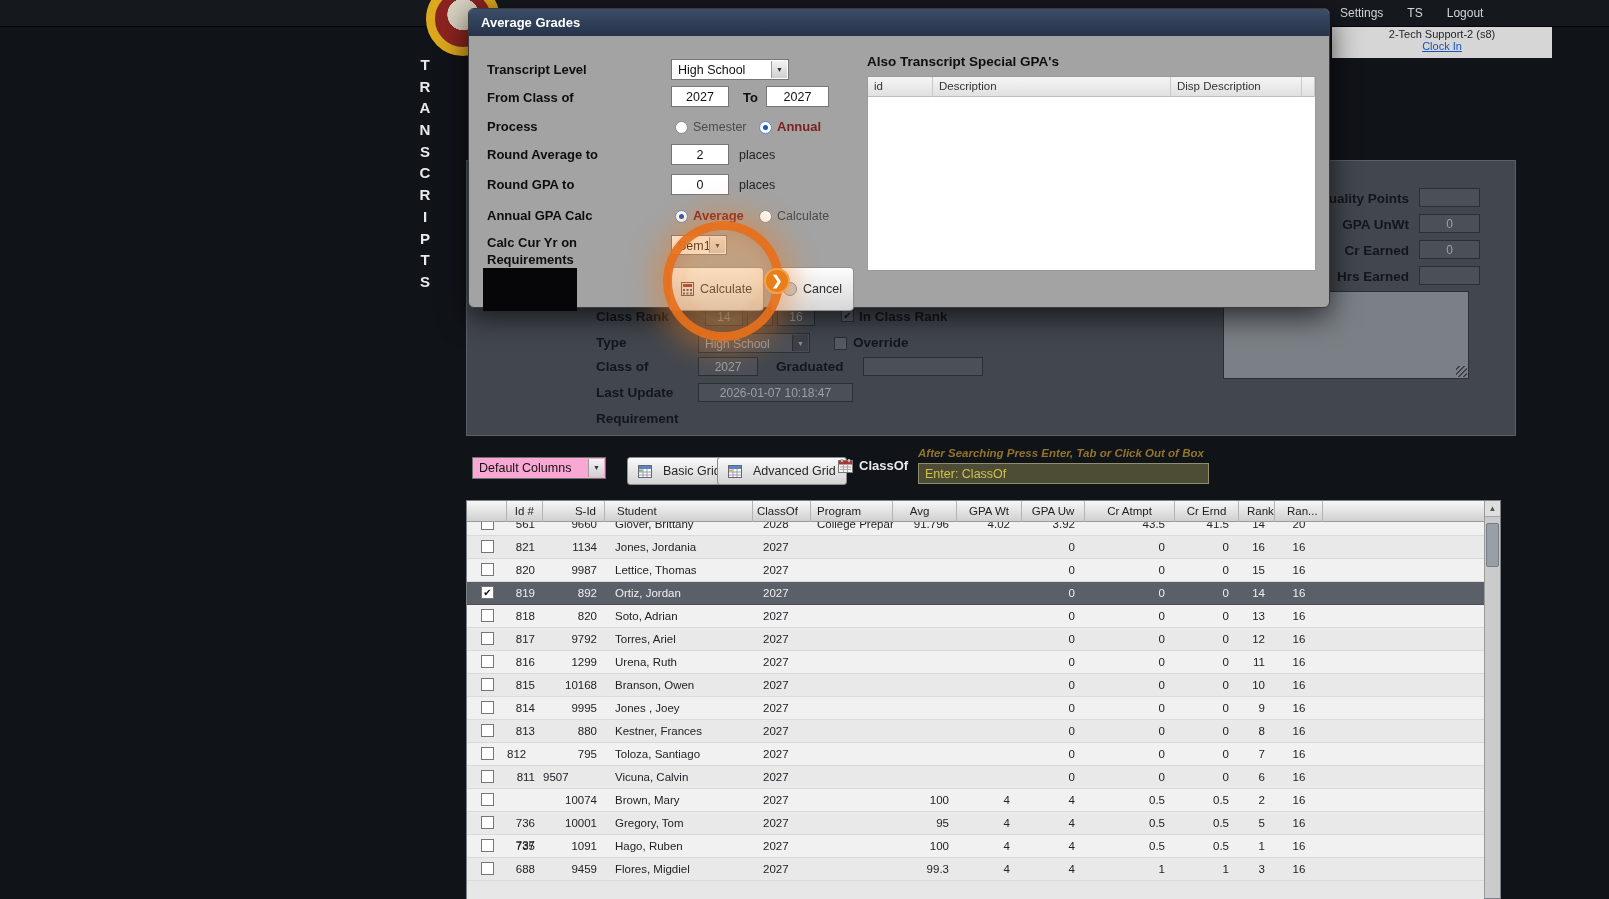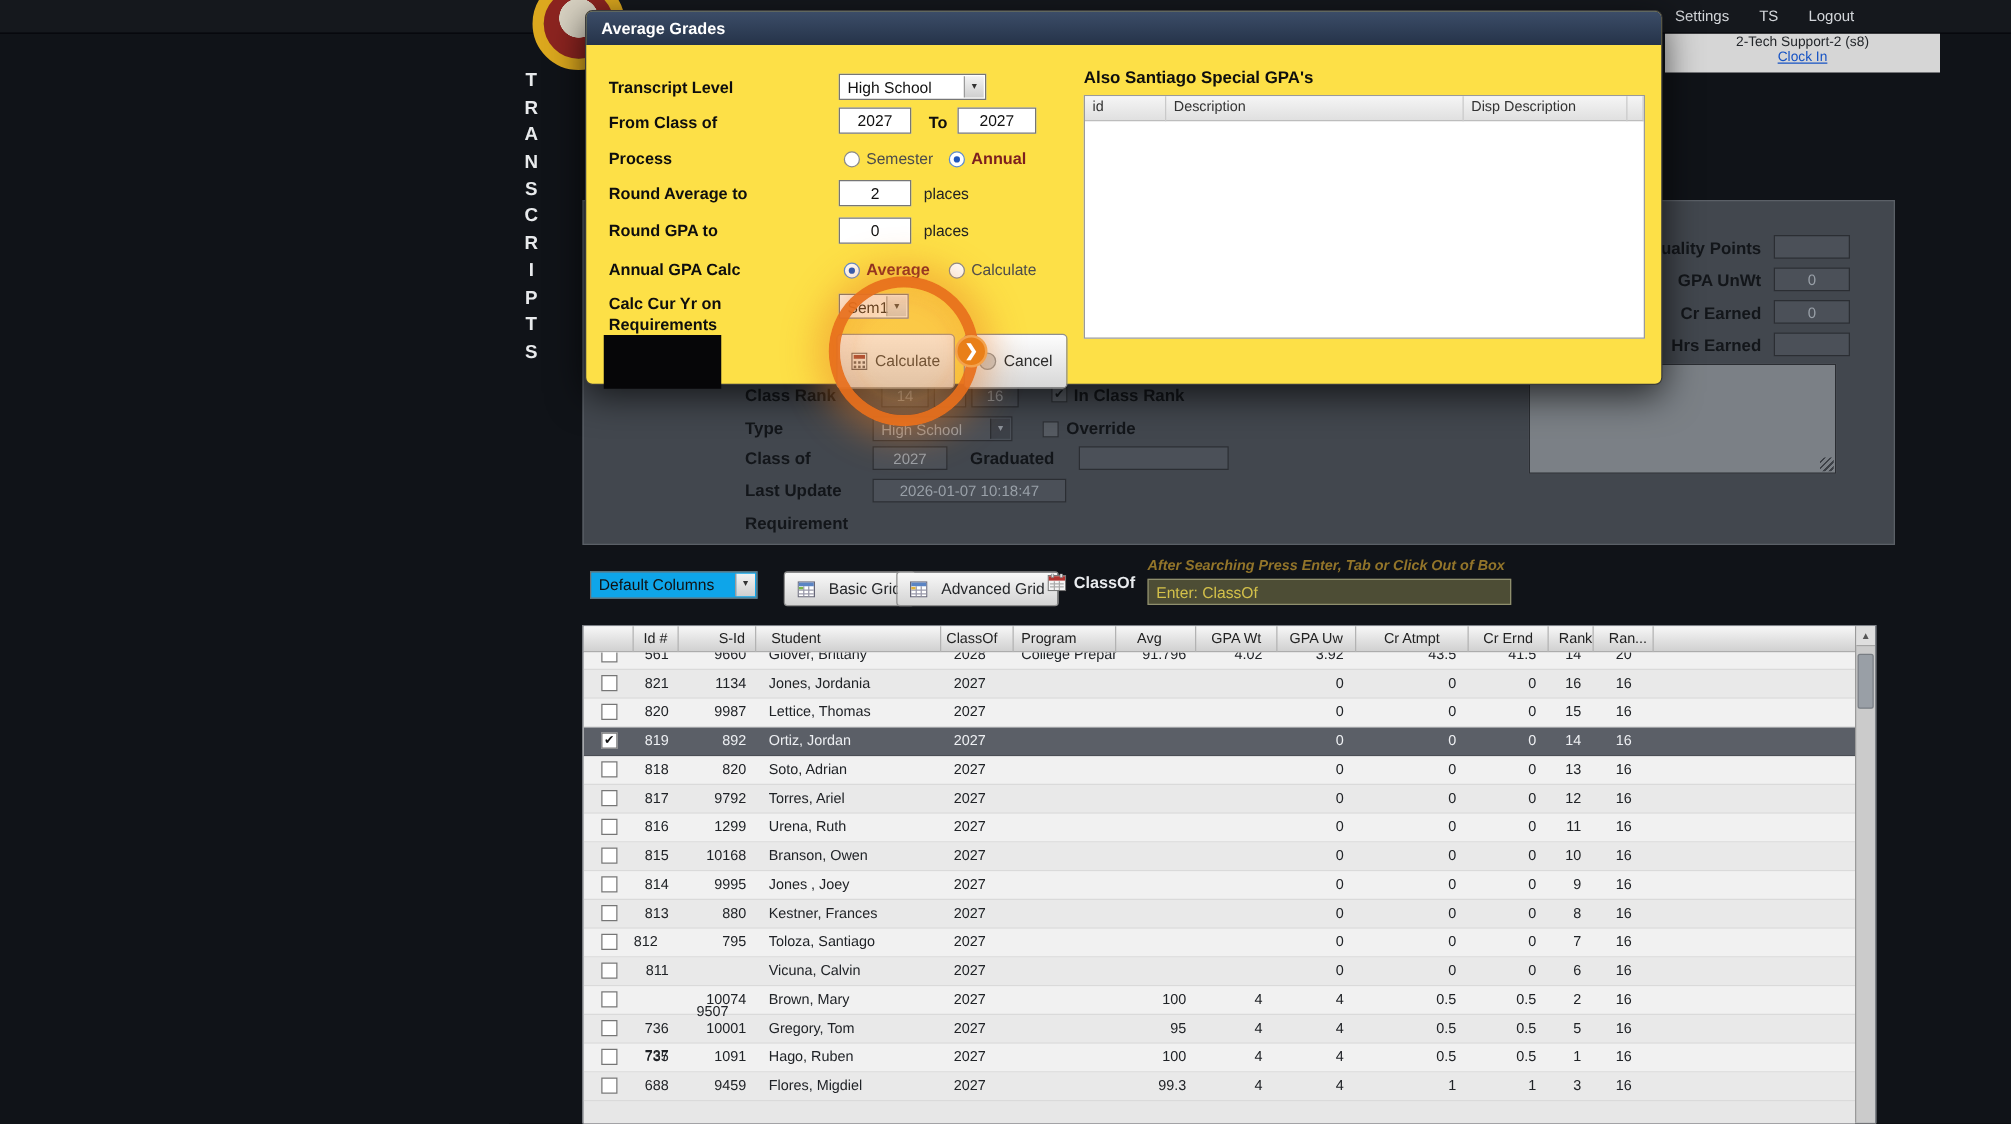--- a/index.html
+++ b/index.html
@@ -22,21 +22,21 @@
 .fl{position:absolute;font-weight:bold;font-size:13.5px;color:#13161a;white-space:nowrap}
 .ginput{position:absolute;height:19px;background:#4b5058;border:1px solid #2b2e33;color:#99a0a8;font-size:12px;text-align:center;font-family:inherit}
 .gsel{position:absolute;height:20px;background:#4b5058;border:1px solid #2b2e33;color:#99a0a8;font-size:12px;padding:3px 18px 0 6px;white-space:nowrap}
 .sel-arrow{position:absolute;right:1px;top:1px;bottom:1px;width:16px;background:linear-gradient(#f3f3f3,#cfcfcf);border-left:1px solid #9b9b9b;text-align:center;font-size:7px;color:#333;padding-top:5px}
 .gsel .sel-arrow{background:#3d4148;color:#8d939b;border-left:1px solid #2b2e33}
 .cb-dark{position:absolute;width:13px;height:13px;background:#565b62;border:1px solid #2b2e33;font-size:10px;line-height:12px;text-align:center;color:#16191d}
 .gta{position:absolute;left:756px;top:130px;width:246px;height:88px;background:#7b8086;border:1px solid #2b2e33}
 .gta .grip{position:absolute;right:1px;bottom:1px;width:11px;height:11px;background:repeating-linear-gradient(135deg,transparent 0 2px,#3c4046 2px 3.5px)}
 
 
-.cols-select{position:absolute;left:472px;top:457px;width:134px;height:22px;background:#0ea5e9;border:1px solid #707070;font-size:12.5px;color:#111;padding:3px 18px 16px 6px;cursor:pointer}
+.cols-select{position:absolute;left:472px;top:457px;width:134px;height:22px;background:#f9a8d4;border:1px solid #707070;font-size:12.5px;color:#111;padding:3px 18px 16px 6px;cursor:pointer}
 .toolbtn{position:absolute;height:28px;display:flex;align-items:center;gap:11px;padding:0 10px;background:linear-gradient(#f9f9f9,#d3d3d3);border:1px solid #8d8d8d;border-radius:3px;font-size:12.5px;color:#25272a;cursor:pointer}
 .classof-wrap{position:absolute;left:838px;top:458px;display:flex;align-items:center;gap:6px;cursor:pointer}
 .classof-label{font-size:13px;font-weight:bold;color:#e9ebee}
 .search-hint{position:absolute;left:918px;top:447px;font-size:11.5px;font-style:italic;font-weight:bold;color:#93752a;white-space:nowrap}
 .search-input{position:absolute;left:918px;top:463px;width:291px;height:21px;background:#4d4d35;border:1px solid #8f8f6e;color:#d3c04a;font-size:12.5px;padding:0 6px;font-family:inherit}
 .search-input::placeholder{color:#d3c04a;opacity:1}
 
 
 .grid{position:absolute;left:466px;top:500px;width:1035px;height:399px;background:#e7e7e7;border:1px solid #7d8187;z-index:1}
 .grid-header{position:absolute;left:0;top:0;width:1017px;height:21px;display:flex;background:linear-gradient(#f7f7f7,#d0d0d0);border-bottom:1px solid #9a9a9a}
@@ -48,21 +48,21 @@
 .grow:nth-child(even){background:#e9e9e9}
 .grow.selected{background:#5b5f67;border-bottom-color:#4b4e55}
 .grow.selected .gc{color:#edeff2}
 .gc{height:23px;font-size:11.5px;color:#202327;white-space:nowrap;overflow:hidden}
 .cb{width:13px;height:13px;background:#fff;border:1px solid #767676;margin:4px 0 0 14px;font-size:10px;line-height:12px;text-align:center;color:#111;cursor:pointer}
 .grid-scroll{position:absolute;right:0;top:0;width:16px;height:100%;background:#cbcbcb;border-left:1px solid #9a9a9a}
 .scroll-up{position:absolute;top:0;left:0;width:100%;height:16px;background:#dedede;border-bottom:1px solid #a5a5a5;font-size:8px;color:#555;text-align:center;line-height:15px;cursor:pointer}
 .scroll-thumb{position:absolute;top:22px;left:1px;width:13px;height:44px;background:#999fa6;border:1px solid #787d83;border-radius:2px;cursor:pointer}
 
 
-.modal{position:absolute;left:468px;top:8px;width:862px;height:300px;background:#fde047;border:1px solid #3b3b3b;border-radius:6px;box-shadow:0 8px 30px rgba(0,0,0,.7);z-index:10}
+.modal{position:absolute;left:468px;top:8px;width:862px;height:300px;background:#a3a3a3;border:1px solid #3b3b3b;border-radius:6px;box-shadow:0 8px 30px rgba(0,0,0,.7);z-index:10}
 .modal-title{position:absolute;left:0;top:0;width:100%;height:27px;background:linear-gradient(#3c4d68,#253349);border-radius:5px 5px 0 0;color:#fff;font-size:13px;font-weight:bold;padding:6px 0 0 12px;cursor:move}
 .mlabel{position:absolute;font-size:13px;font-weight:bold;color:#0e0e0e;white-space:nowrap}
 .mtext{position:absolute;font-size:12.5px;color:#222;white-space:nowrap}
 .opt-muted{position:absolute;font-size:12.5px;color:#4c4c4c;white-space:nowrap}
 .opt-accent{position:absolute;font-size:13px;font-weight:bold;color:#7c1f1f;white-space:nowrap}
 .minput{position:absolute;height:21px;background:#fff;border:1px solid #767676;font-size:12.5px;color:#111;text-align:center;font-family:inherit}
 .msel{position:absolute;height:21px;background:#fff;border:1px solid #767676;font-size:12.5px;color:#111;padding:3px 18px 0 6px;cursor:pointer;white-space:nowrap}
 .radio{position:absolute;width:13px;height:13px;border-radius:50%;background:#fff;border:1px solid #8a8a8a;cursor:pointer}
 .radio.on{border-color:#5d8bd0}
 .radio.on::after{content:"";position:absolute;left:3px;top:3px;width:5px;height:5px;border-radius:50%;background:#1f57bd}
@@ -408,21 +408,21 @@
             <div class="gc" style="width: 64px; text-align: right; padding: 5px 10px 0px 0px;">0</div>
             <div class="gc" style="width: 36px; text-align: right; padding: 5px 10px 0px 0px;">7</div>
             <div class="gc" style="width: 48px; text-align: center; padding: 5px 0px 0px;">16</div>
             <div class="gc" style="width: 161px;"></div>
           </div>
           <div class="grow">
             <div class="gc" style="width: 40px;">
               <div class="cb"></div>
             </div>
             <div class="gc" style="width: 36px; text-align: right; padding: 5px 8px 0px 0px;">811</div>
-            <div class="gc" style="width: 62px; text-align: center; padding: 5px 8px 0px 0px; margin-top: 33px;">9507</div>
+            <div class="gc" style="width: 62px; text-align: left; padding: 5px 8px 0px 0px;">9507</div>
             <div class="gc" style="width: 148px; text-align: left; padding: 5px 0px 0px 10px;">Vicuna, Calvin</div>
             <div class="gc" style="width: 58px; text-align: left; padding: 5px 0px 0px 10px;">2027</div>
             <div class="gc" style="width: 82px; text-align: left; padding: 5px 0px 0px 6px;"></div>
             <div class="gc" style="width: 64px; text-align: right; padding: 5px 8px 0px 0px;"></div>
             <div class="gc" style="width: 65px; text-align: right; padding: 5px 12px 0px 0px;"></div>
             <div class="gc" style="width: 63px; text-align: right; padding: 5px 10px 0px 0px;">0</div>
             <div class="gc" style="width: 90px; text-align: right; padding: 5px 10px 0px 0px;">0</div>
             <div class="gc" style="width: 64px; text-align: right; padding: 5px 10px 0px 0px;">0</div>
             <div class="gc" style="width: 36px; text-align: right; padding: 5px 10px 0px 0px;">6</div>
             <div class="gc" style="width: 48px; text-align: center; padding: 5px 0px 0px;">16</div>
@@ -560,21 +560,21 @@
           <rect x="5.5" y="10.5" width="2" height="2" fill="#4a4a55"></rect>
           <rect x="9" y="10.5" width="2" height="2" fill="#4a4a55"></rect>
         </svg>
       <span>Calculate</span>
     </div>
     <div class="mbtn" style="left:302px;top:258px">
       <span class="cancel-icon"></span>
       <span>Cancel</span>
     </div>
 
-    <div class="special-title">Also Santiago Special GPA's</div>
+    <div class="special-title">Also Transcript Special GPA's</div>
     <div class="special-grid">
       <div class="sg-header">
           <div class="sg-cell" style="width: 65px;">id</div>
           <div class="sg-cell" style="width: 238px;">Description</div>
           <div class="sg-cell" style="width: 131px;">Disp Description</div>
           <div class="sg-cell" style="width: 13px;"></div>
         </div>
     </div>
   </div>
 

